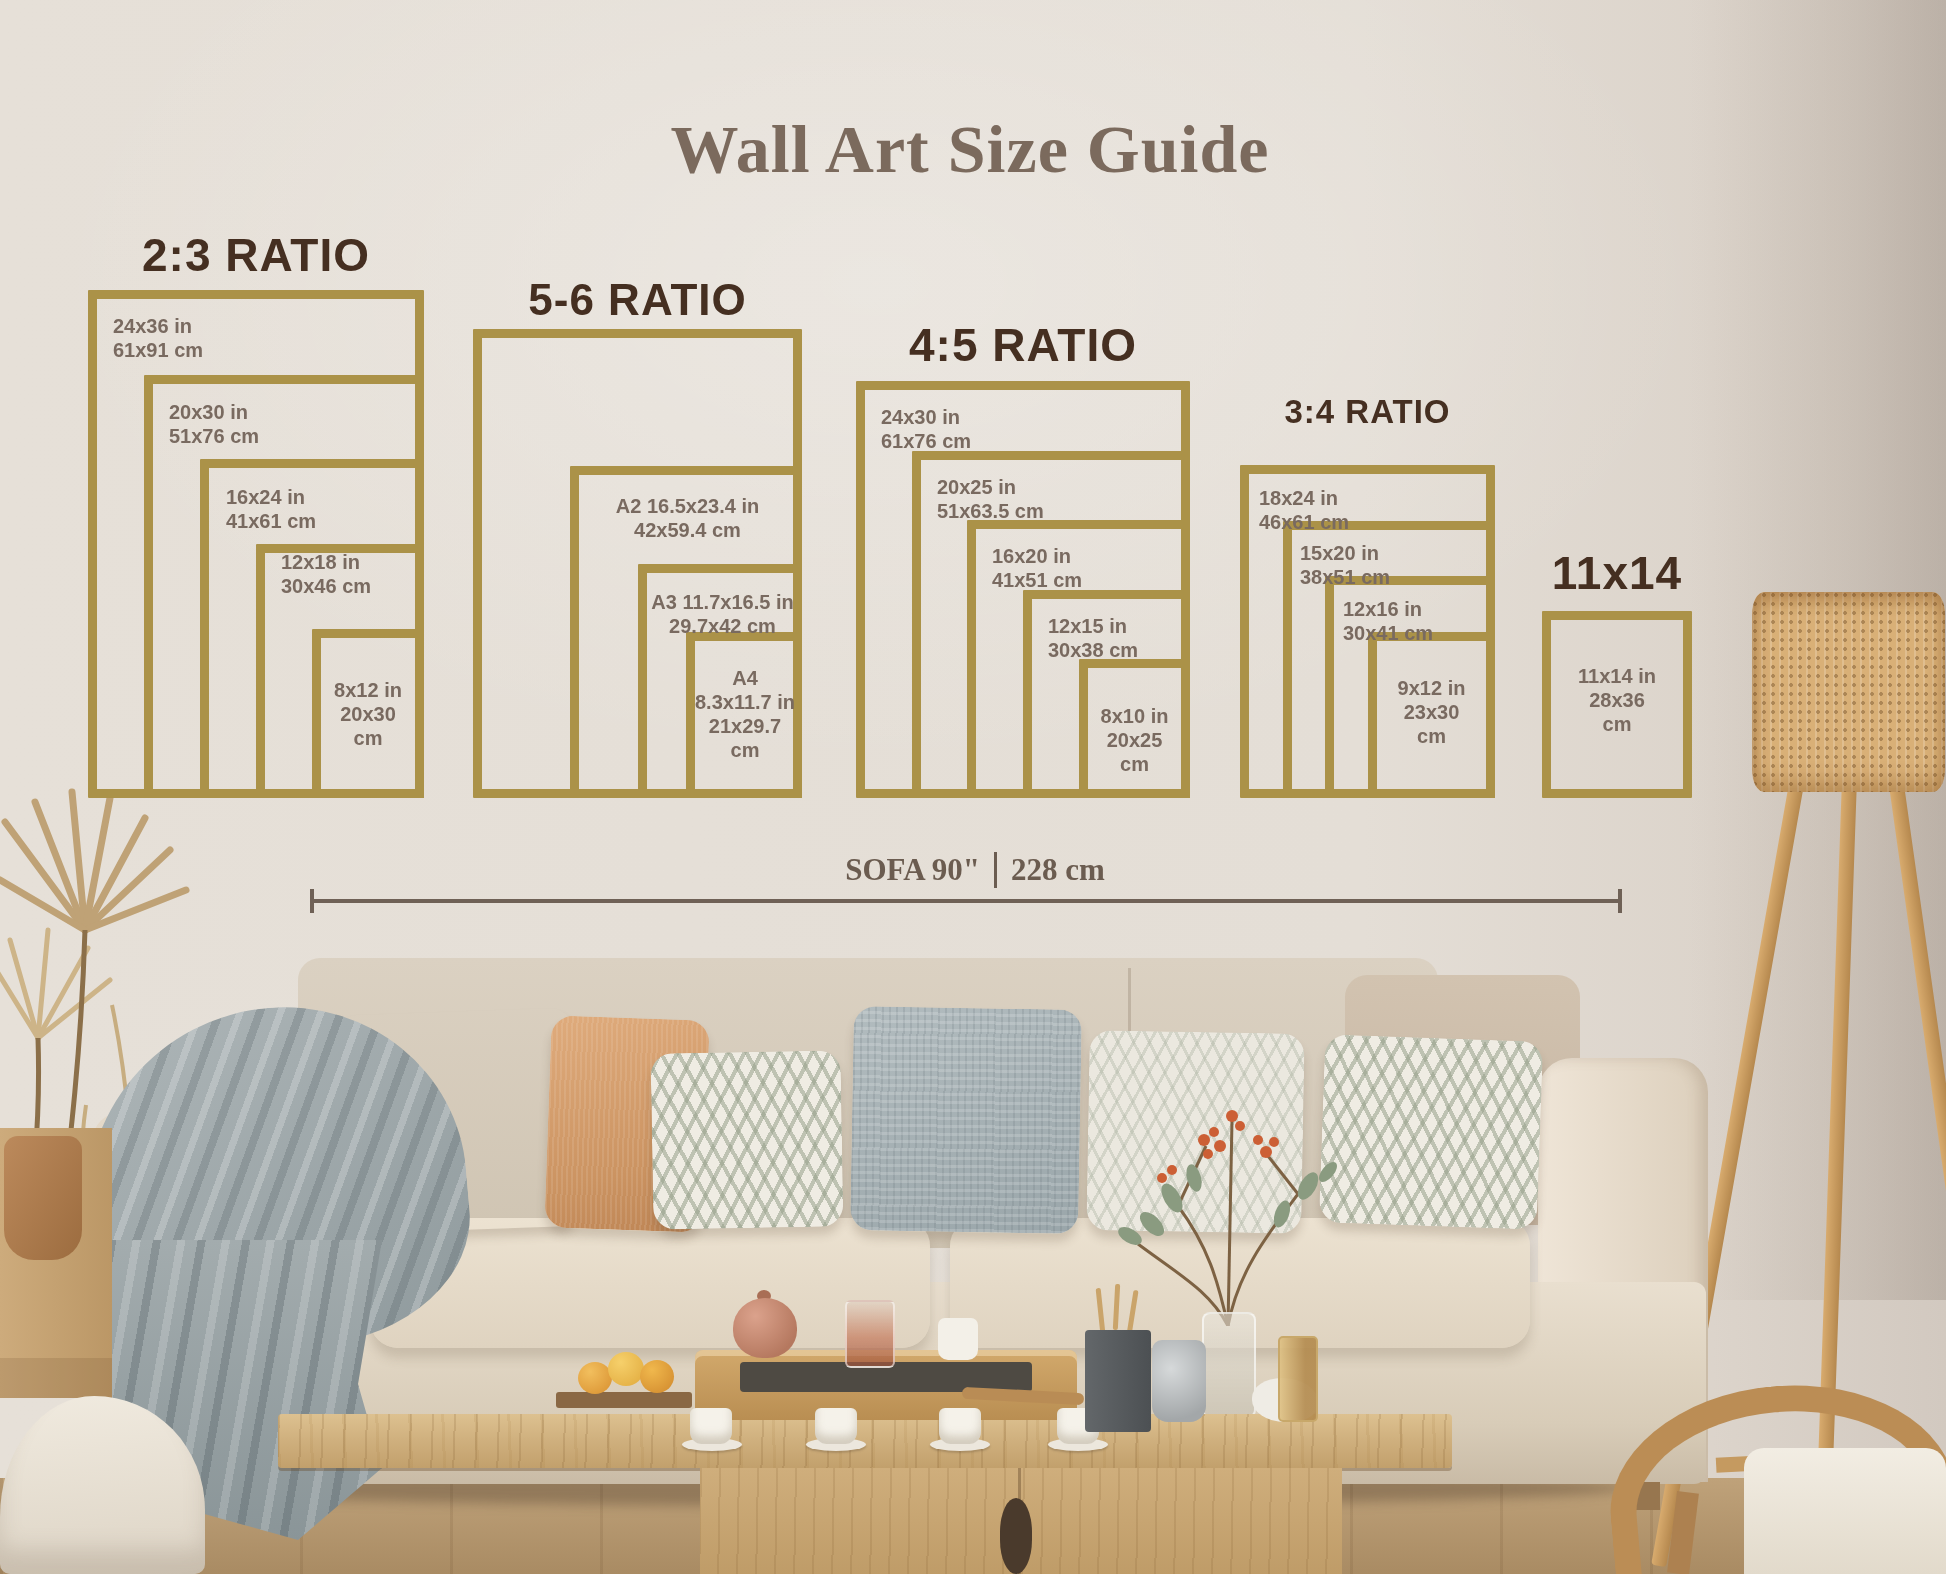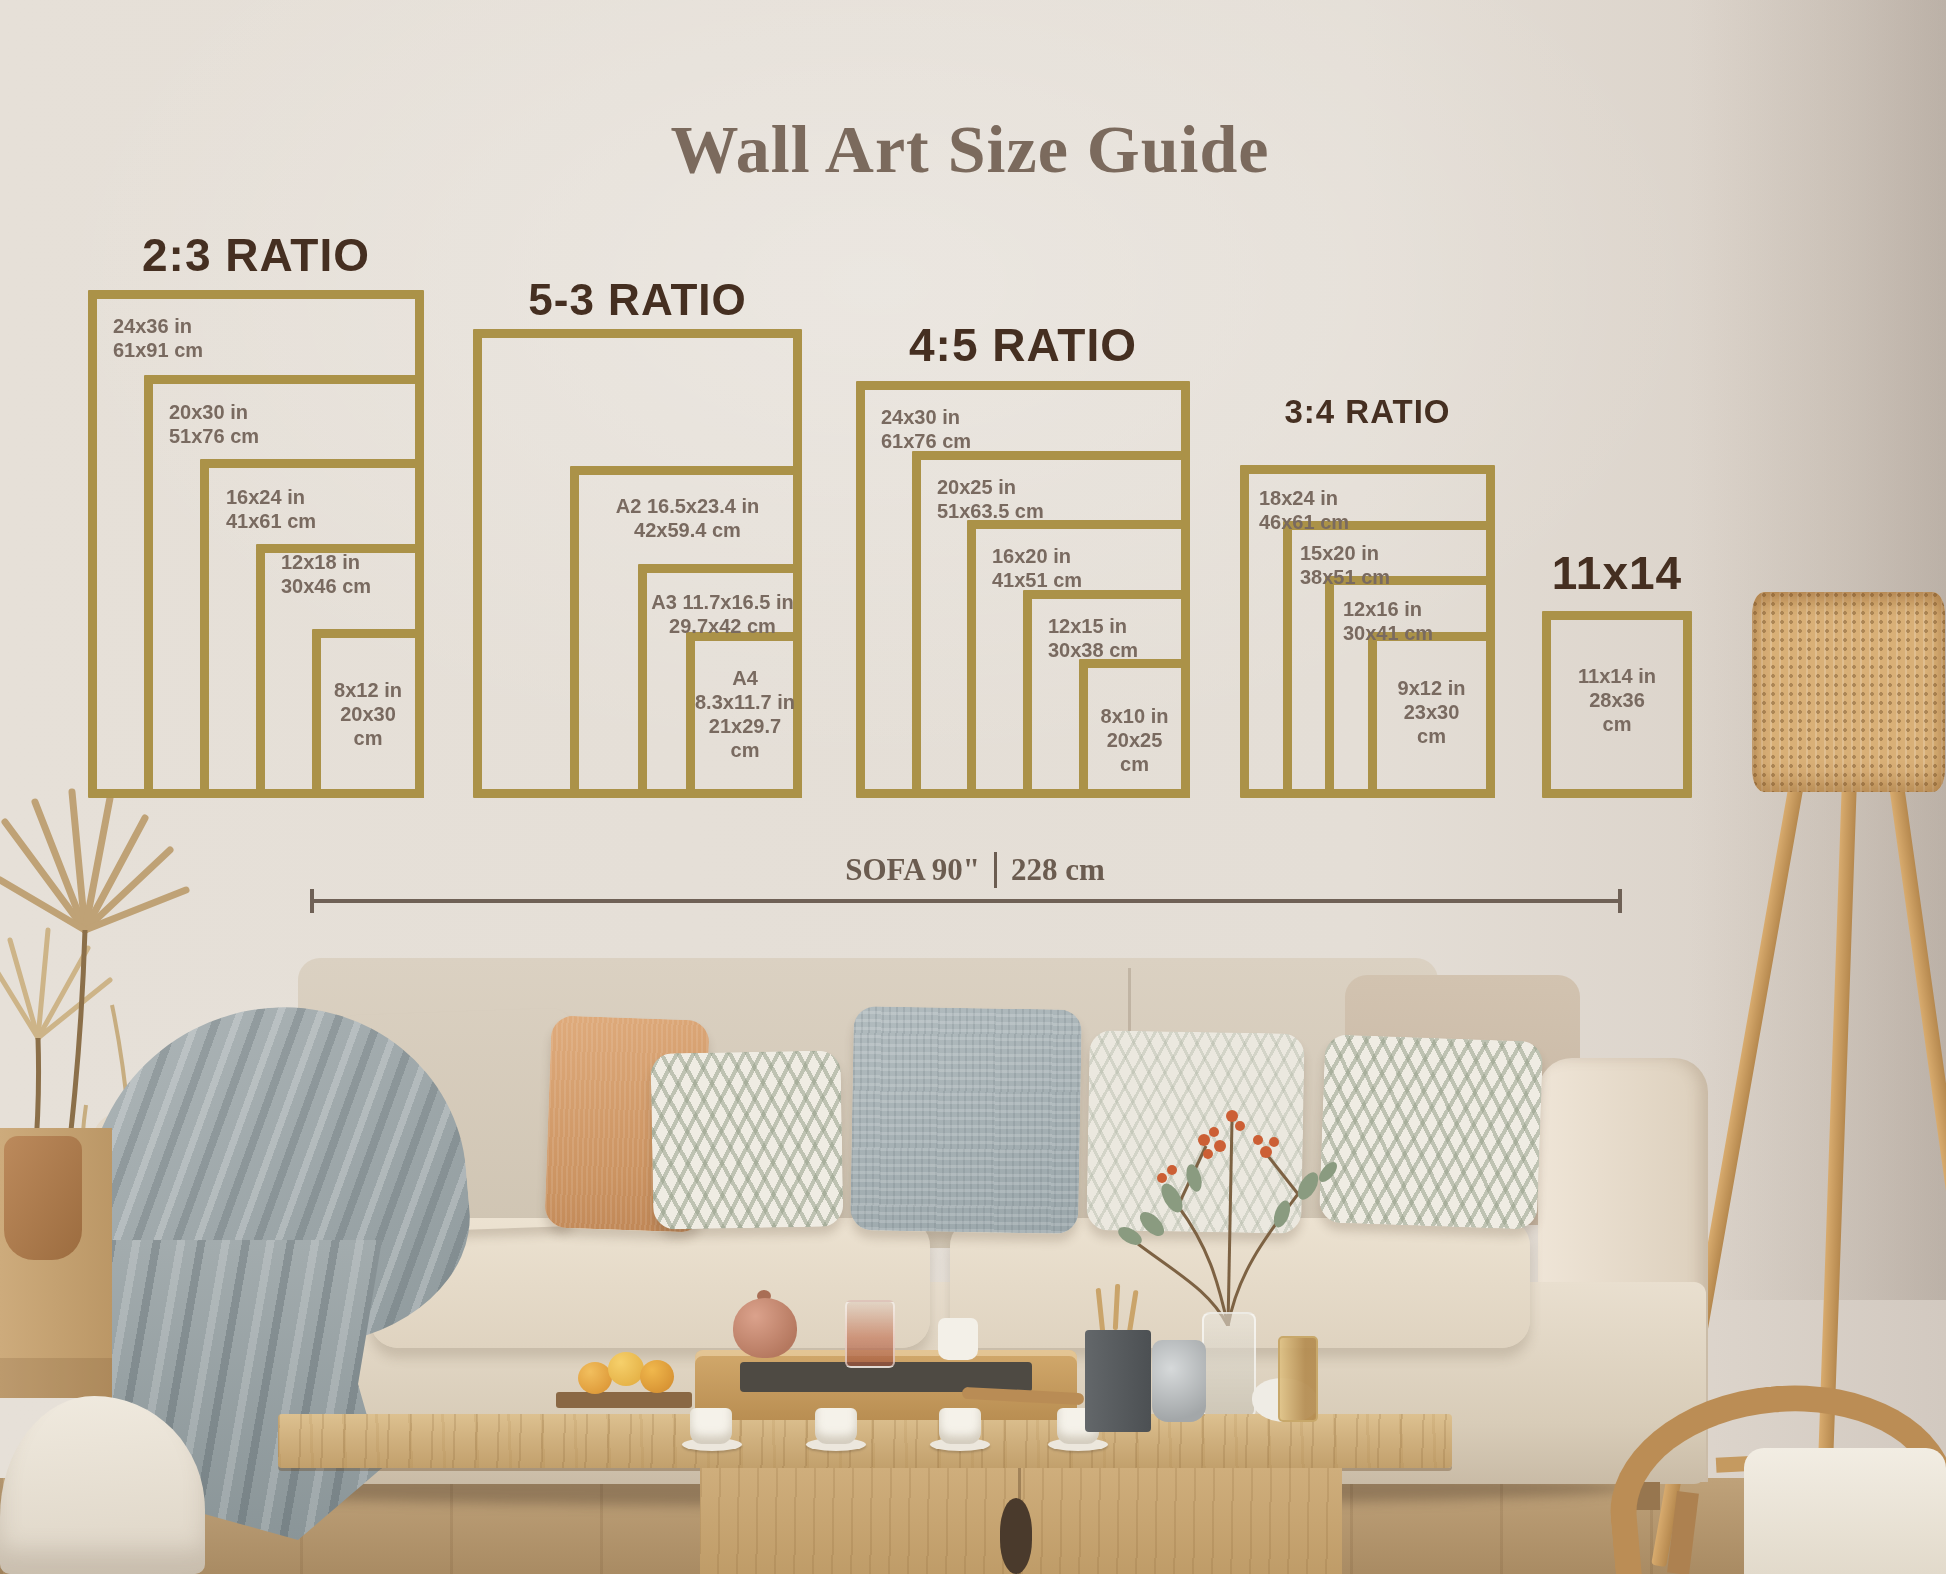--- a/index.html
+++ b/index.html
@@ -220,21 +220,21 @@
   <div class="glabel" style="left:169px;top:400px">20x30 in
 51x76 cm</div>
   <div class="glabel" style="left:226px;top:485px">16x24 in
 41x61 cm</div>
   <div class="glabel" style="left:281px;top:550px">12x18 in
 30x46 cm</div>
   <div class="glabel center" style="left:316px;top:678px;width:104px">8x12 in
 20x30
 cm</div>
 
-  <div class="gtitle" style="left:473px;top:278px;width:329px;font-size:44px">5-3 RATIO</div>
+  <div class="gtitle" style="left:473px;top:278px;width:329px;font-size:44px">5-6 RATIO</div>
   <div class="gframe" style="left:473px;top:329px;width:329px;height:469px"></div>
   <div class="gframe" style="left:570px;top:466px;width:232px;height:332px"></div>
   <div class="gframe" style="left:638px;top:564px;width:164px;height:234px"></div>
   <div class="gframe" style="left:686px;top:632px;width:116px;height:166px"></div>
   <div class="glabel center" style="left:580px;top:494px;width:215px">A2 16.5x23.4 in
 42x59.4 cm</div>
   <div class="glabel center" style="left:645px;top:590px;width:155px">A3 11.7x16.5 in
 29.7x42 cm</div>
   <div class="glabel center" style="left:691px;top:666px;width:108px">A4
 8.3x11.7 in

